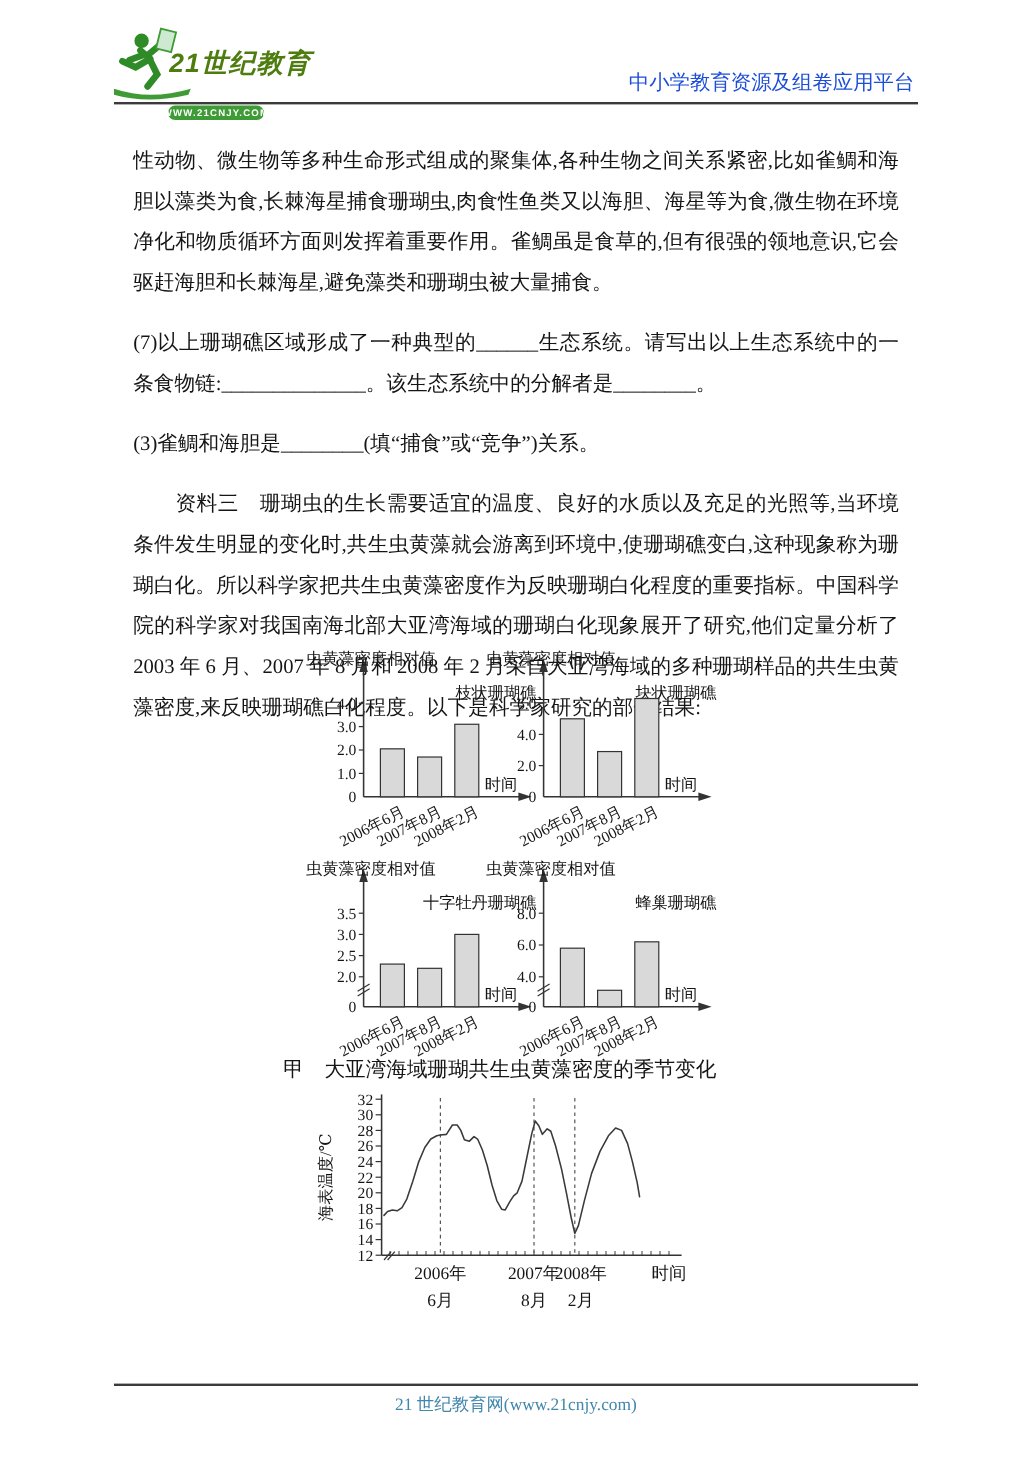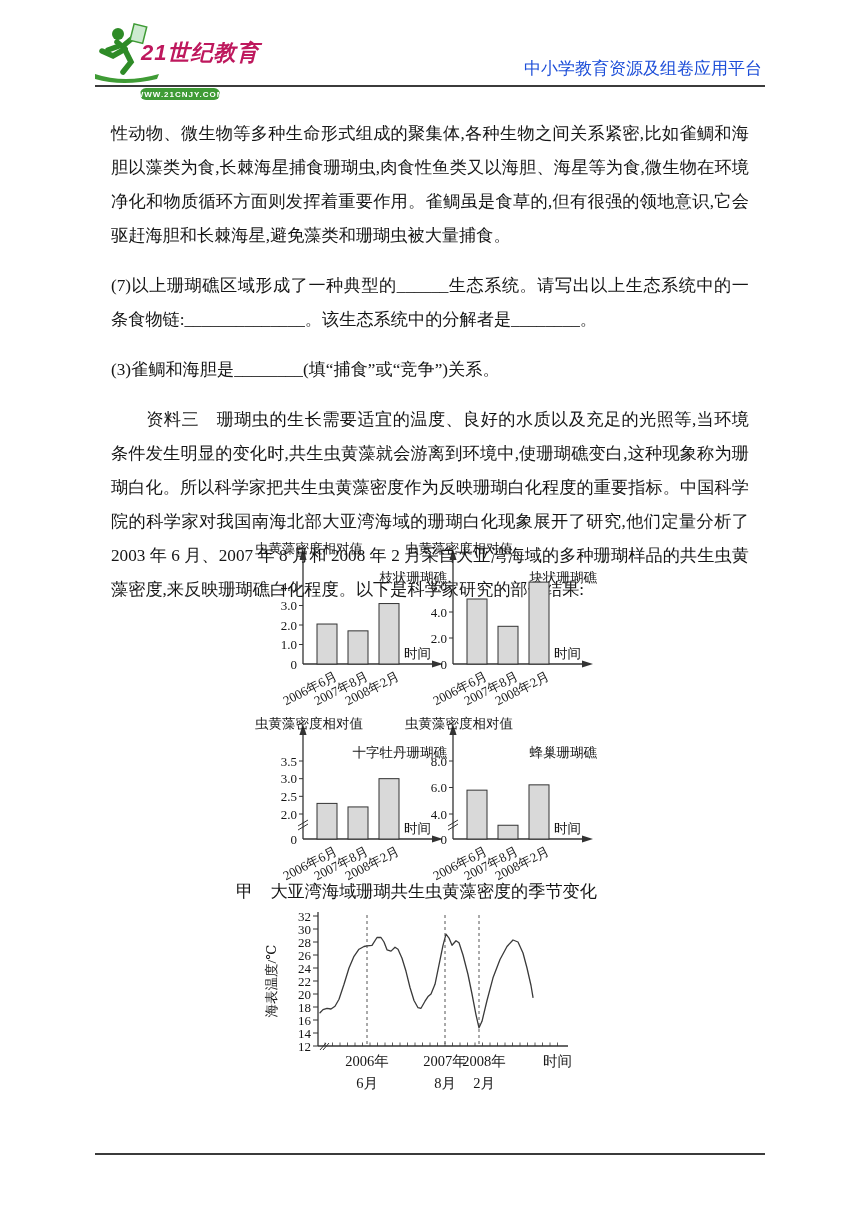--- a/index.html
+++ b/index.html
@@ -1,21 +1,21 @@
 <!DOCTYPE html>
 <html><head>
 <meta charset="utf-8">
 <style>
   html,body{margin:0;padding:0;background:#fff;}
   #page{position:relative;width:860px;height:1216px;background:#fff;overflow:hidden;
         font-family:"Liberation Serif","DejaVu Serif",serif;color:#151515;}
   
   .logo-wrap{position:absolute;left:95px;top:24px;width:230px;height:60px;}
   .brand{position:absolute;left:46px;top:14px;font-size:22px;font-weight:bold;font-style:italic;
-         color:#be185d;letter-spacing:1px;font-family:"Liberation Sans",sans-serif;}
+         color:#4d7c0f;letter-spacing:1px;font-family:"Liberation Sans",sans-serif;}
   .urlbar{position:absolute;left:45px;top:40px;width:80px;height:12px;background:#3f9b35;border-radius:6px;
           display:flex;align-items:center;justify-content:center;margin-top:24px;}
   .urlbar span{color:#fff;font-size:8px;font-weight:bold;letter-spacing:1px;font-family:"Liberation Sans",sans-serif;}
   .platform{position:absolute;top:57px;right:98px;font-size:17px;color:#1d4ed8;}
   .rule{position:absolute;left:95px;width:670px;height:2.4px;background:#3b3b3b;}
   .rule.top{top:85px;}
   .rule.bottom{top:1153px;}
   
   #textblock{position:absolute;left:95px;top:101px;width:670px;font-size:17.2px;line-height:34px;
              text-align:justify;}
@@ -239,14 +239,15 @@
         <text x="107" y="188" font-size="14.5" text-anchor="middle">6月</text>
         <text x="185" y="166" font-size="14.5" text-anchor="middle">2007年</text>
         <text x="185" y="188" font-size="14.5" text-anchor="middle">8月</text>
         <text x="224" y="166" font-size="14.5" text-anchor="middle">2008年</text>
         <text x="224" y="188" font-size="14.5" text-anchor="middle">2月</text>
         <text x="312" y="166" font-size="14.5" text-anchor="end">时间</text>
       </svg>
   </div>
 
   <div class="rule bottom"></div>
+  <div class="footer-text">21 世纪教育网(www.21cnjy.com)</div>
 
 </div>
 
 </body></html>

